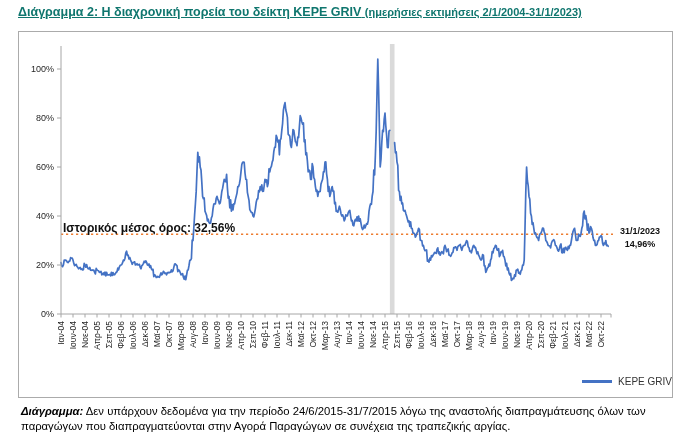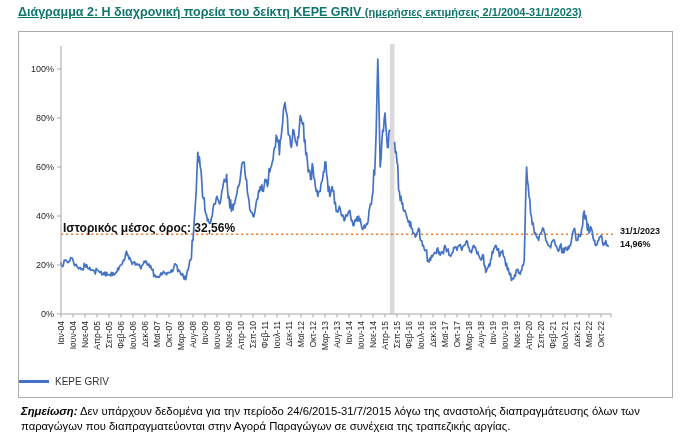--- a/index.html
+++ b/index.html
@@ -6,24 +6,24 @@
   .page{position:relative;width:693px;height:443px;background:#fff;overflow:hidden;
         font-family:"Liberation Sans", sans-serif;color:#000;}
   .title{position:absolute;left:18px;top:5px;font-size:12.5px;font-weight:bold;
          text-decoration:underline;white-space:nowrap;color:#0f766e;}
   .title .paren{font-size:11px;}
   .chart-box{position:absolute;left:18px;top:31px;width:655px;height:367px;
              border:1px solid #ababab;background:#fff;box-sizing:border-box;}
   .chart-svg{position:absolute;left:0;top:0;}
   .avg-label{position:absolute;left:44px;top:189px;font-size:12px;font-weight:bold;
              color:#111;white-space:nowrap;}
-  .end-annotation{position:absolute;right:12px;top:193px;text-align:left;
+  .end-annotation{position:absolute;right:12px;top:193px;text-align:center;
                   font-size:9px;font-weight:bold;line-height:13px;color:#111;}
   .legend{position:absolute;left:0;top:344px;width:100%;display:flex;
-          align-items:center;justify-content:flex-start;gap:6px;}
+          align-items:center;justify-content:flex-end;gap:6px;}
   .legend-line{display:inline-block;width:30px;height:2.4px;}
   .legend-label{font-size:10px;color:#333;}
   .note{position:absolute;left:21px;top:404px;width:648px;font-size:11.3px;
         line-height:1.3;color:#000;}
   .note-label{font-weight:bold;font-style:italic;}
 </style>
 </head>
 <body>
 
 <div class="page">
@@ -154,16 +154,16 @@
       <div>14,96%</div>
     </div>
 
     <div class="legend">
       <span class="legend-line" id="legend-swatch" style="background: rgb(68, 114, 196);"></span>
       <span class="legend-label">KEPE GRIV</span>
     </div>
   </div>
 
   <div class="note">
-    <span class="note-label">Σημείωση:</span><span> Δεν υπάρχουν δεδομένα για την περίοδο 24/6/2015-31/7/2015 λόγω της αναστολής διαπραγμάτευσης όλων των παραγώγων που διαπραγματεύονται στην Αγορά Παραγώγων σε συνέχεια της τραπεζικής αργίας.</span>
+    <span class="note-label">Διάγραμμα:</span><span> Δεν υπάρχουν δεδομένα για την περίοδο 24/6/2015-31/7/2015 λόγω της αναστολής διαπραγμάτευσης όλων των παραγώγων που διαπραγματεύονται στην Αγορά Παραγώγων σε συνέχεια της τραπεζικής αργίας.</span>
   </div>
 
 </div>
 
 </body></html>

